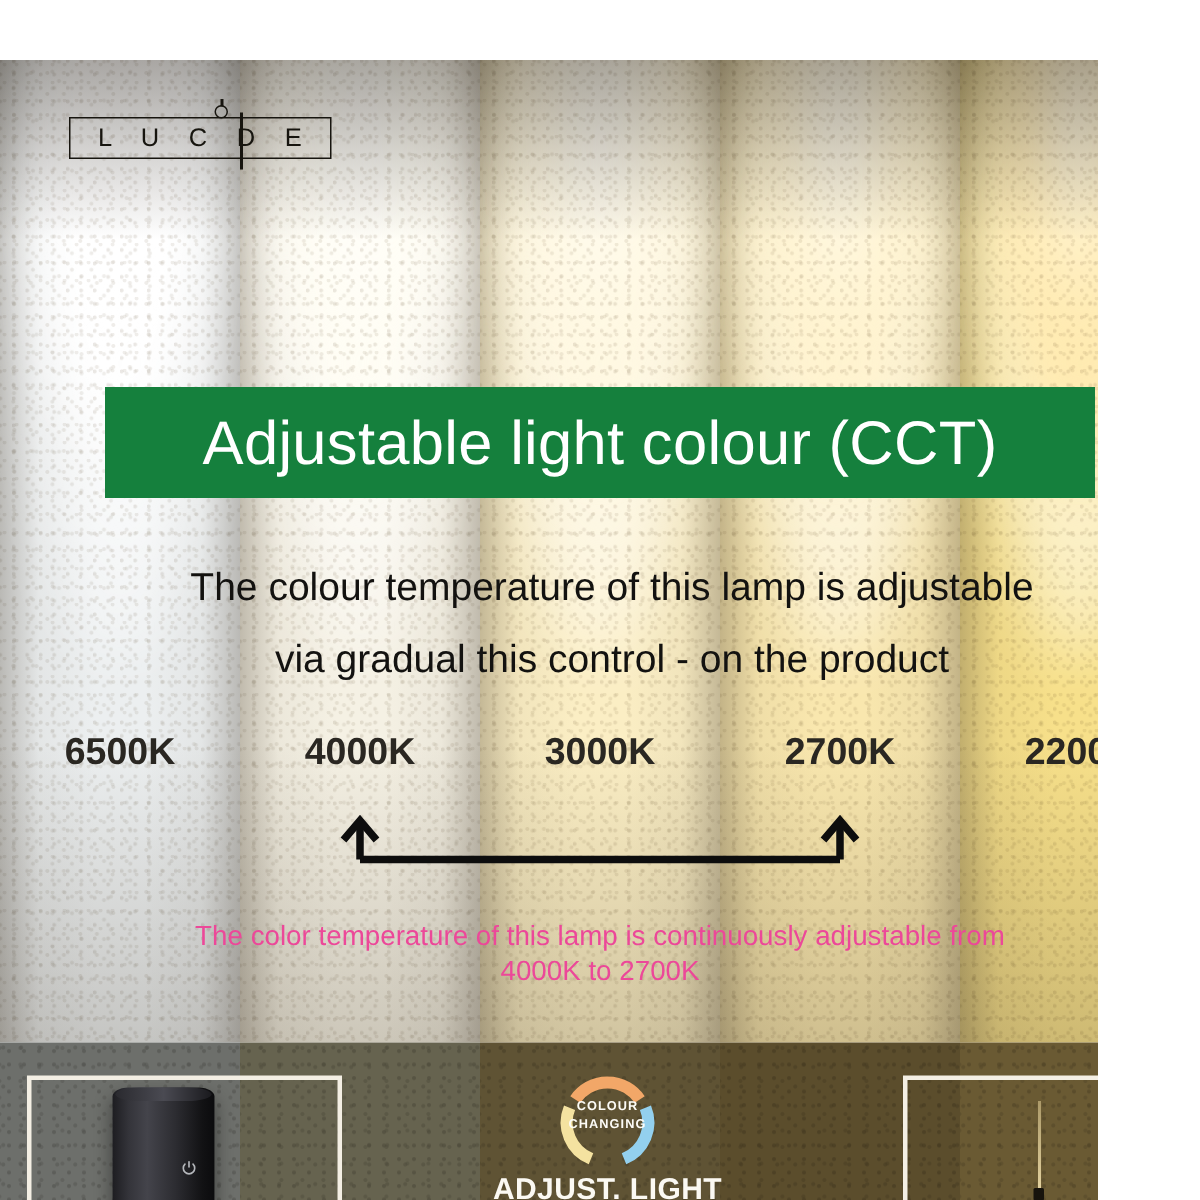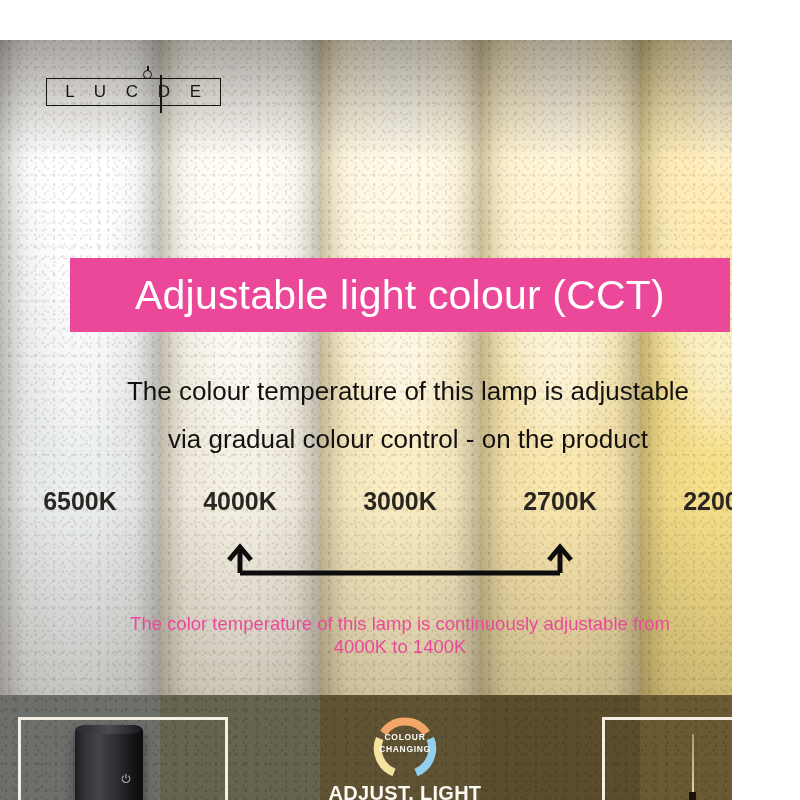--- a/index.html
+++ b/index.html
@@ -211,27 +211,27 @@
     </div>
   </div>
 
   <div id="logo">
     <div class="lt">L U C D E</div>
     <div class="bulbstem"></div>
     <div class="bulb"></div>
     <div class="ibar"></div>
   </div>
 
-  <div id="band" style="background: #ec4899;">
+  <div id="band" style="background: #15803d;">
     <span class="h1" style="color: rgb(255, 255, 255);">Adjustable light colour (CCT)</span>
   </div>
 
   <div id="sub">
     <div>The colour temperature of this lamp is adjustable</div>
-    <div>via gradual colour control - on the product</div>
+    <div>via gradual this control - on the product</div>
   </div>
 
   <div id="kelvin">
     <div class="k">6500K</div>
     <div class="k">4000K</div>
     <div class="k">3000K</div>
     <div class="k">2700K</div>
     <div class="k">2200K</div>
   </div>
 
@@ -240,21 +240,21 @@
       <path d="M240,33 L560,33" stroke="#0d0d0d"></path>
       <path d="M240,33 L240,9" stroke="#0d0d0d"></path>
       <path d="M560,33 L560,9" stroke="#0d0d0d"></path>
       <path d="M229,20 L240,7 L251,20" stroke="#0d0d0d"></path>
       <path d="M549,20 L560,7 L571,20" stroke="#0d0d0d"></path>
     </g>
   </svg>
 
   <div id="note">
     <div>The color temperature of this lamp is continuously adjustable from</div>
-    <div>4000K to 1400K</div>
+    <div>4000K to 2700K</div>
   </div>
 
   <div id="strip">
     <div class="scol" style="background: rgb(109, 111, 107);">
         <div class="sgrain"></div>
       </div>
     <div class="scol" style="background: rgb(102, 99, 79);">
         <div class="sgrain"></div>
       </div>
     <div class="scol" style="background: rgb(95, 83, 52);">

